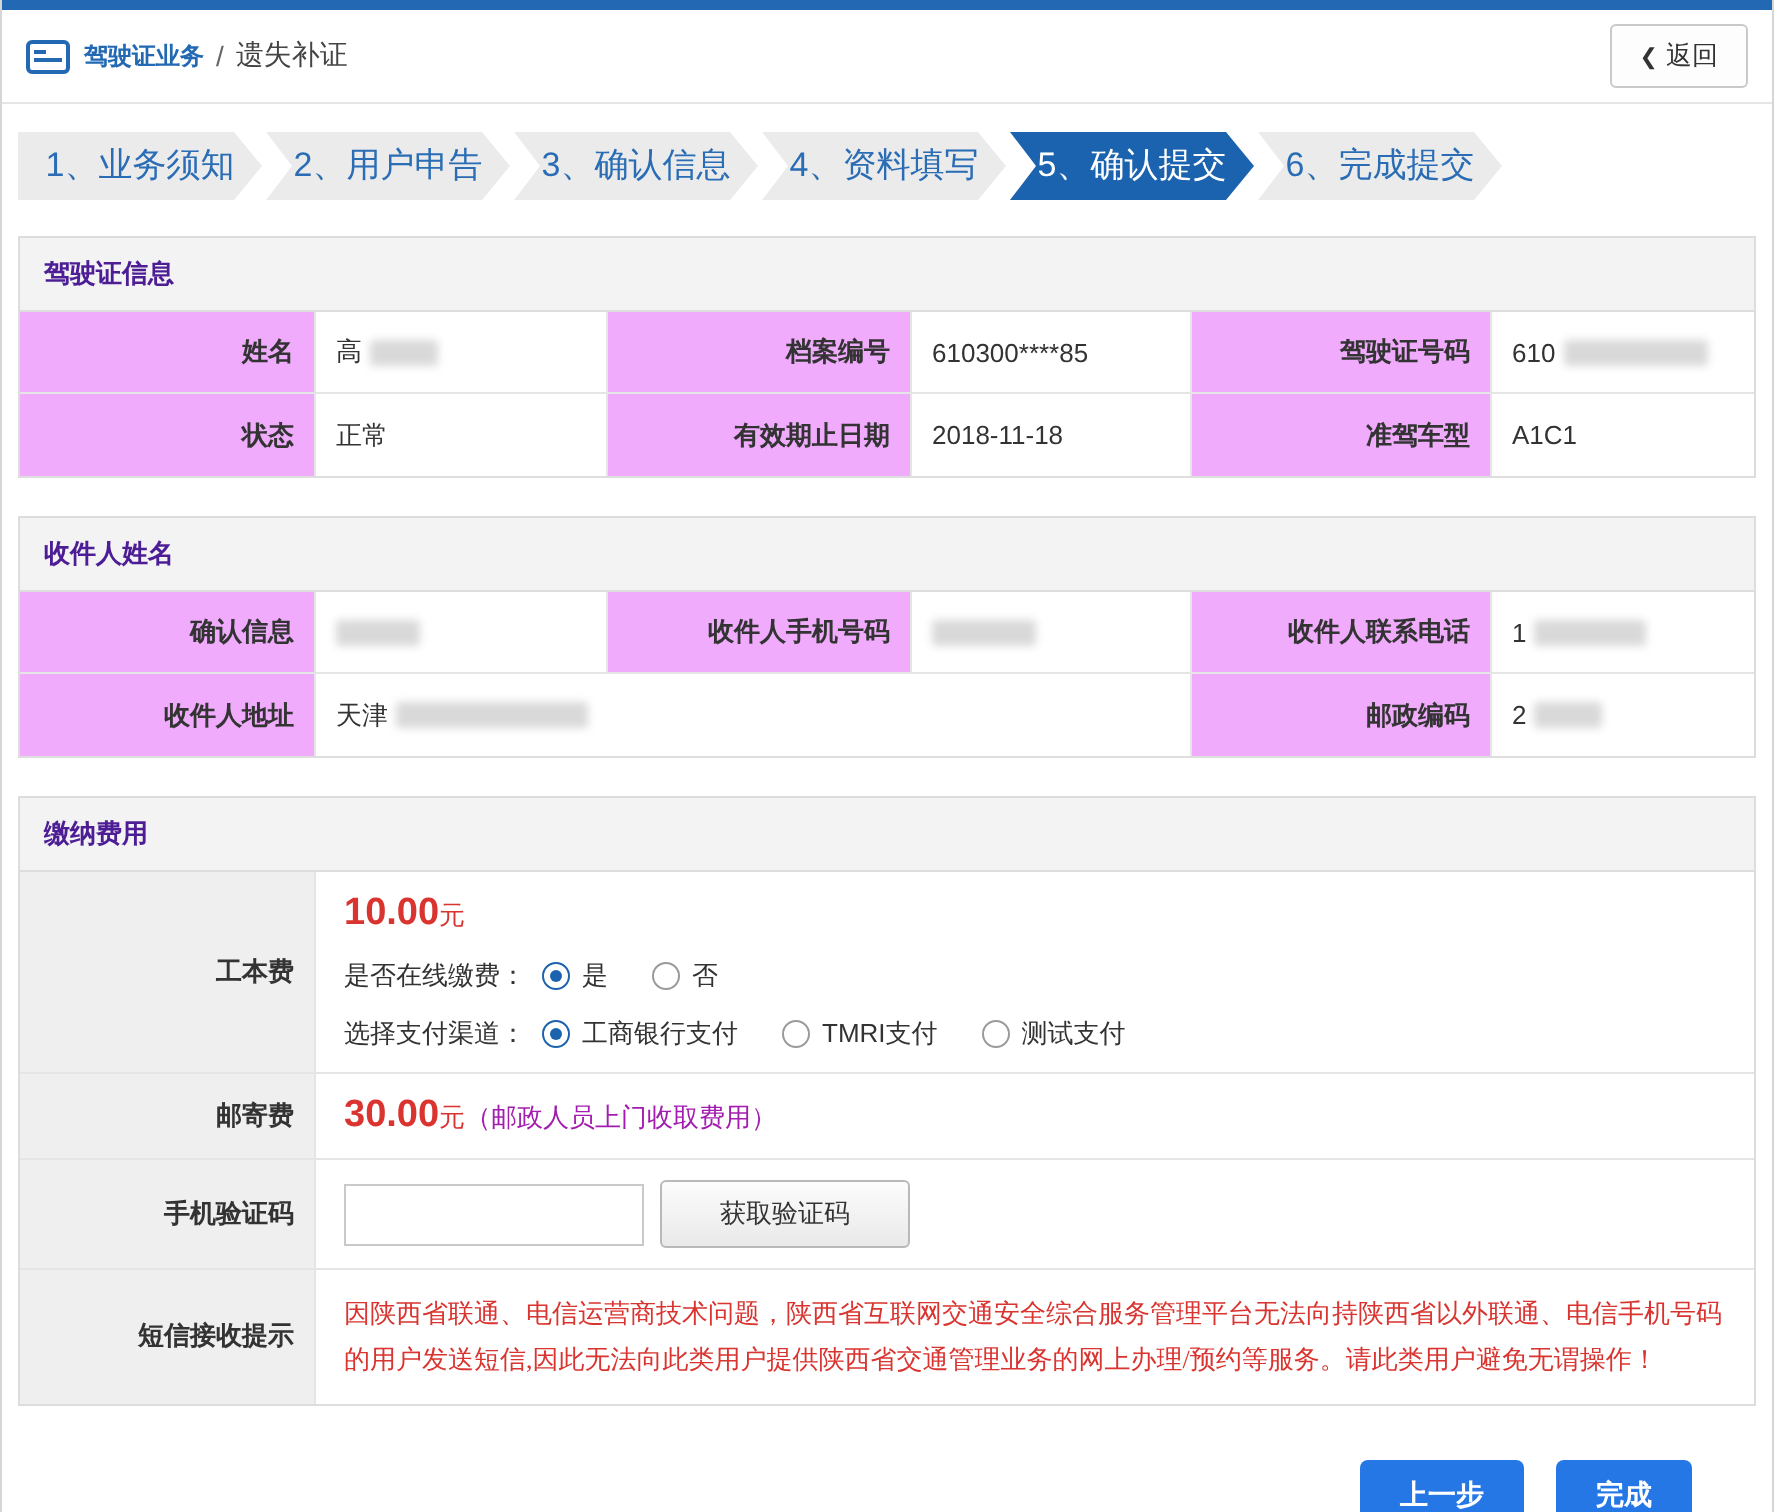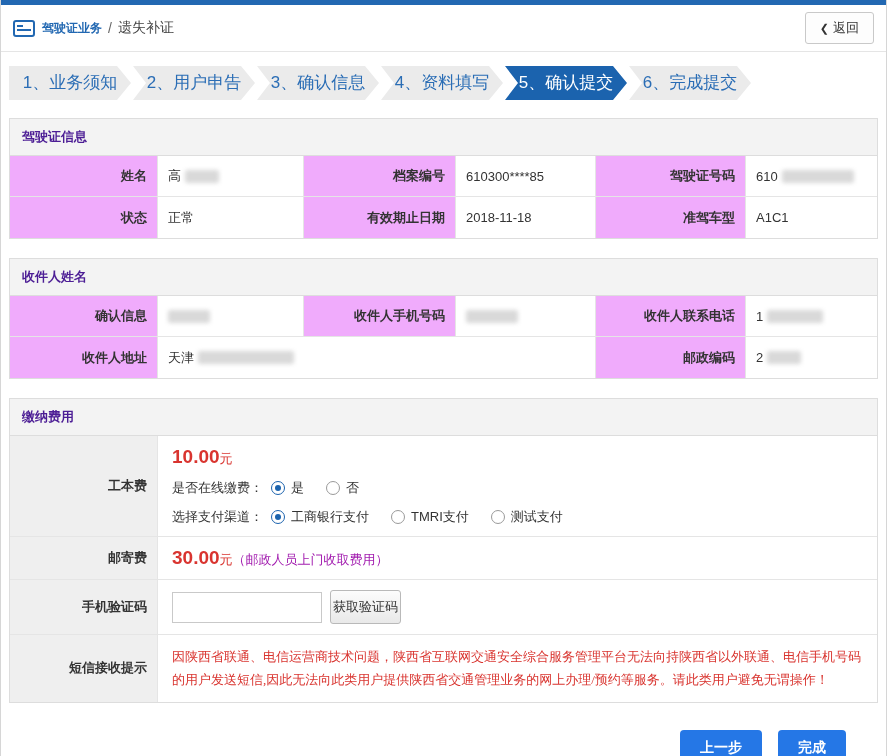--- a/index.html
+++ b/index.html
@@ -139,21 +139,21 @@
     width: 150px; height: 31px;
     border: 1px solid #c9c9c9;
     padding: 0 8px; font-size: 13px;
     font-family: "Liberation Sans", "DejaVu Sans", sans-serif;
   }
   .code-btn {
     margin-left: 8px;
     background: linear-gradient(#fcfcfc, #e9e9e9);
     border: 1px solid #b9b9b9;
     border-radius: 3px;
-    padding: 7px 2px;
+    padding: 7px 29px;
     font-size: 13px; color: #333;
     cursor: pointer;
   }
   .red-note { color: #d9342f; font-size: 13px; line-height: 1.8; font-family: Liberation Serif, serif; }
 
   
   .footer {
     display: flex; justify-content: flex-end; gap: 16px;
     padding: 14px 40px 20px 0;
     margin-top: auto;

